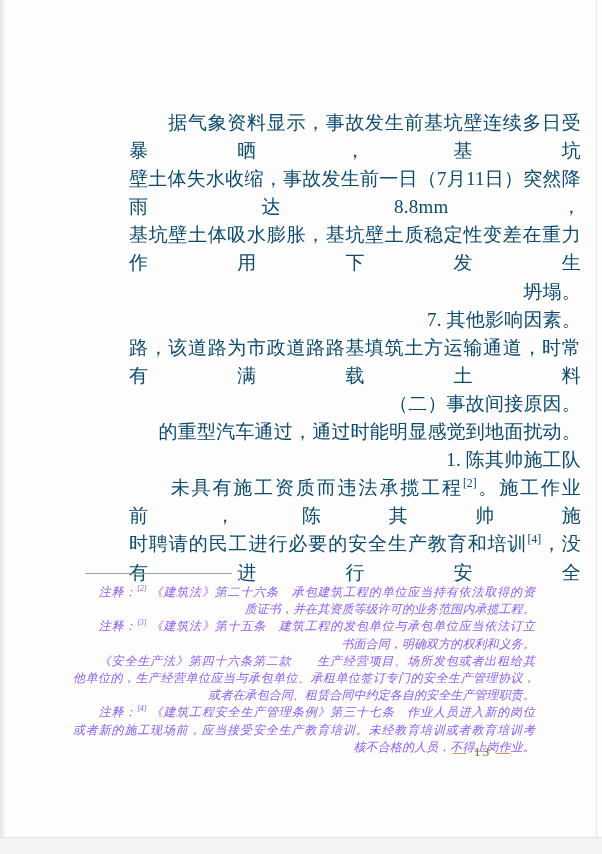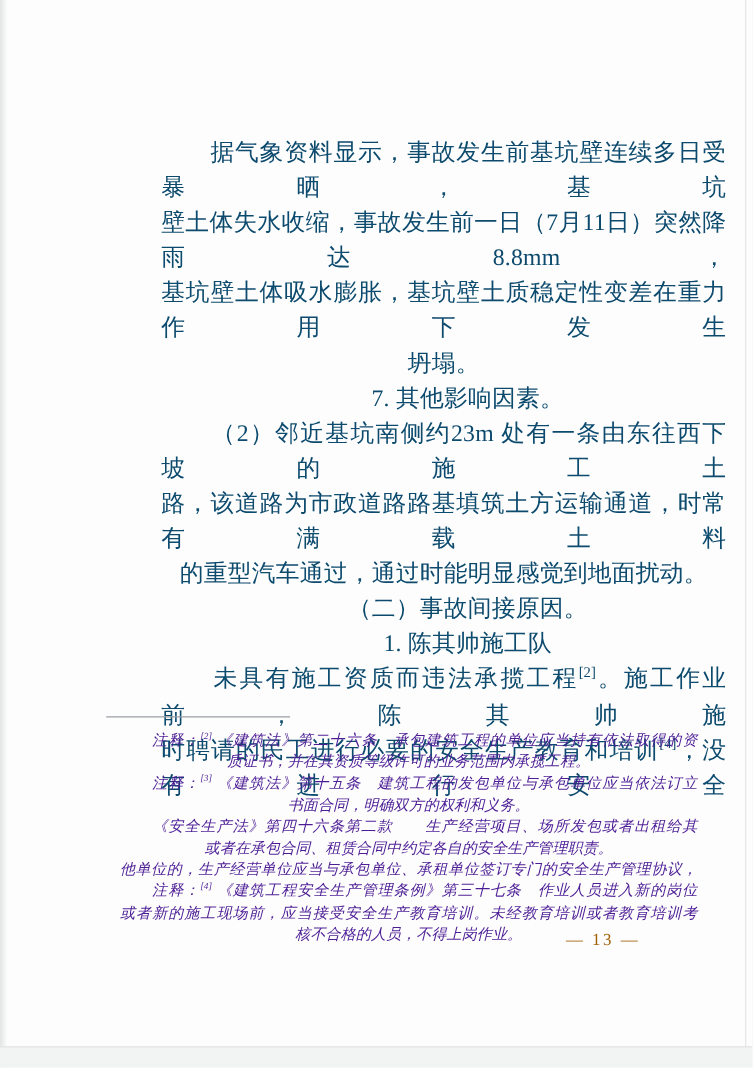--- a/index.html
+++ b/index.html
@@ -29,29 +29,29 @@
     border-top:1px solid #e2e3e3;
   }
   .body-block{
     position:absolute;left:85px;top:109px;width:452px;
     font-size:19px;line-height:28.1px;
     color:#0c4a6e;
     letter-spacing:0.2px;
     margin-left:44px;
   }
   .footnote-block{
-    position:absolute;left:96px;top:584px;width:462px;
+    position:absolute;left:73px;top:584px;width:462px;
     font-size:12px;line-height:17.2px;
-    color:#4c1d95;
+    color:#8b5cf6;
     font-style:italic;
     letter-spacing:0.1px;
   }
   .tline{
     white-space:pre-wrap;
-    text-align:center;
+    text-align:right;
   }
   .tline.jl{
     text-align:justify;
     text-align-last:justify;
   }
   sup{
     font-size:0.62em;
     line-height:0;
     vertical-align:super;
     letter-spacing:0;
@@ -75,38 +75,37 @@
   <div class="edge-left"></div>
   <div class="edge-right"></div>
   <div class="edge-bottom"></div>
 
   <div class="body-block">
       <div class="tline jl">　　据气象资料显示，事故发生前基坑壁连续多日受暴晒，基坑</div>
       <div class="tline jl">壁土体失水收缩，事故发生前一日（7月11日）突然降雨达8.8mm，</div>
       <div class="tline jl">基坑壁土体吸水膨胀，基坑壁土质稳定性变差在重力作用下发生</div>
       <div class="tline">坍塌。</div>
       <div class="tline">　　7. 其他影响因素。</div>
-      <div class="tline jl">　　（2）邻近基坑南侧约23m 处有一条由东往西下坡的施工土</div>
       <div class="tline jl">路，该道路为市政道路路基填筑土方运输通道，时常有满载土料</div>
+      <div class="tline">　　（二）事故间接原因。</div>
       <div class="tline">的重型汽车通过，通过时能明显感觉到地面扰动。</div>
-      <div class="tline">　　（二）事故间接原因。</div>
       <div class="tline">　　1. 陈其帅施工队</div>
       <div class="tline jl">　　未具有施工资质而违法承揽工程<sup>[2]</sup>。施工作业前，陈其帅施</div>
       <div class="tline jl">时聘请的民工进行必要的安全生产教育和培训<sup>[4]</sup>，没有进行安全</div>
     </div>
 
   <div class="footnote-rule"></div>
 
   <div class="footnote-block">
       <div class="tline jl">　　注释：<sup>[2]</sup> 《建筑法》第二十六条　承包建筑工程的单位应当持有依法取得的资</div>
       <div class="tline">质证书，并在其资质等级许可的业务范围内承揽工程。</div>
       <div class="tline jl">　　注释：<sup>[3]</sup> 《建筑法》第十五条　建筑工程的发包单位与承包单位应当依法订立</div>
       <div class="tline">书面合同，明确双方的权利和义务。</div>
       <div class="tline jl">　　《安全生产法》第四十六条第二款　　生产经营项目、场所发包或者出租给其</div>
+      <div class="tline jl">他单位的，生产经营单位应当与承包单位、承租单位签订专门的安全生产管理协议，</div>
       <div class="tline">或者在承包合同、租赁合同中约定各自的安全生产管理职责。</div>
-      <div class="tline jl">他单位的，生产经营单位应当与承包单位、承租单位签订专门的安全生产管理协议，</div>
       <div class="tline jl">　　注释：<sup>[4]</sup> 《建筑工程安全生产管理条例》第三十七条　作业人员进入新的岗位</div>
       <div class="tline jl">或者新的施工现场前，应当接受安全生产教育培训。未经教育培训或者教育培训考</div>
       <div class="tline">核不合格的人员，不得上岗作业。</div>
     </div>
 
   <div class="page-number">— 13 —</div>
 </div>
 
 </body></html>

